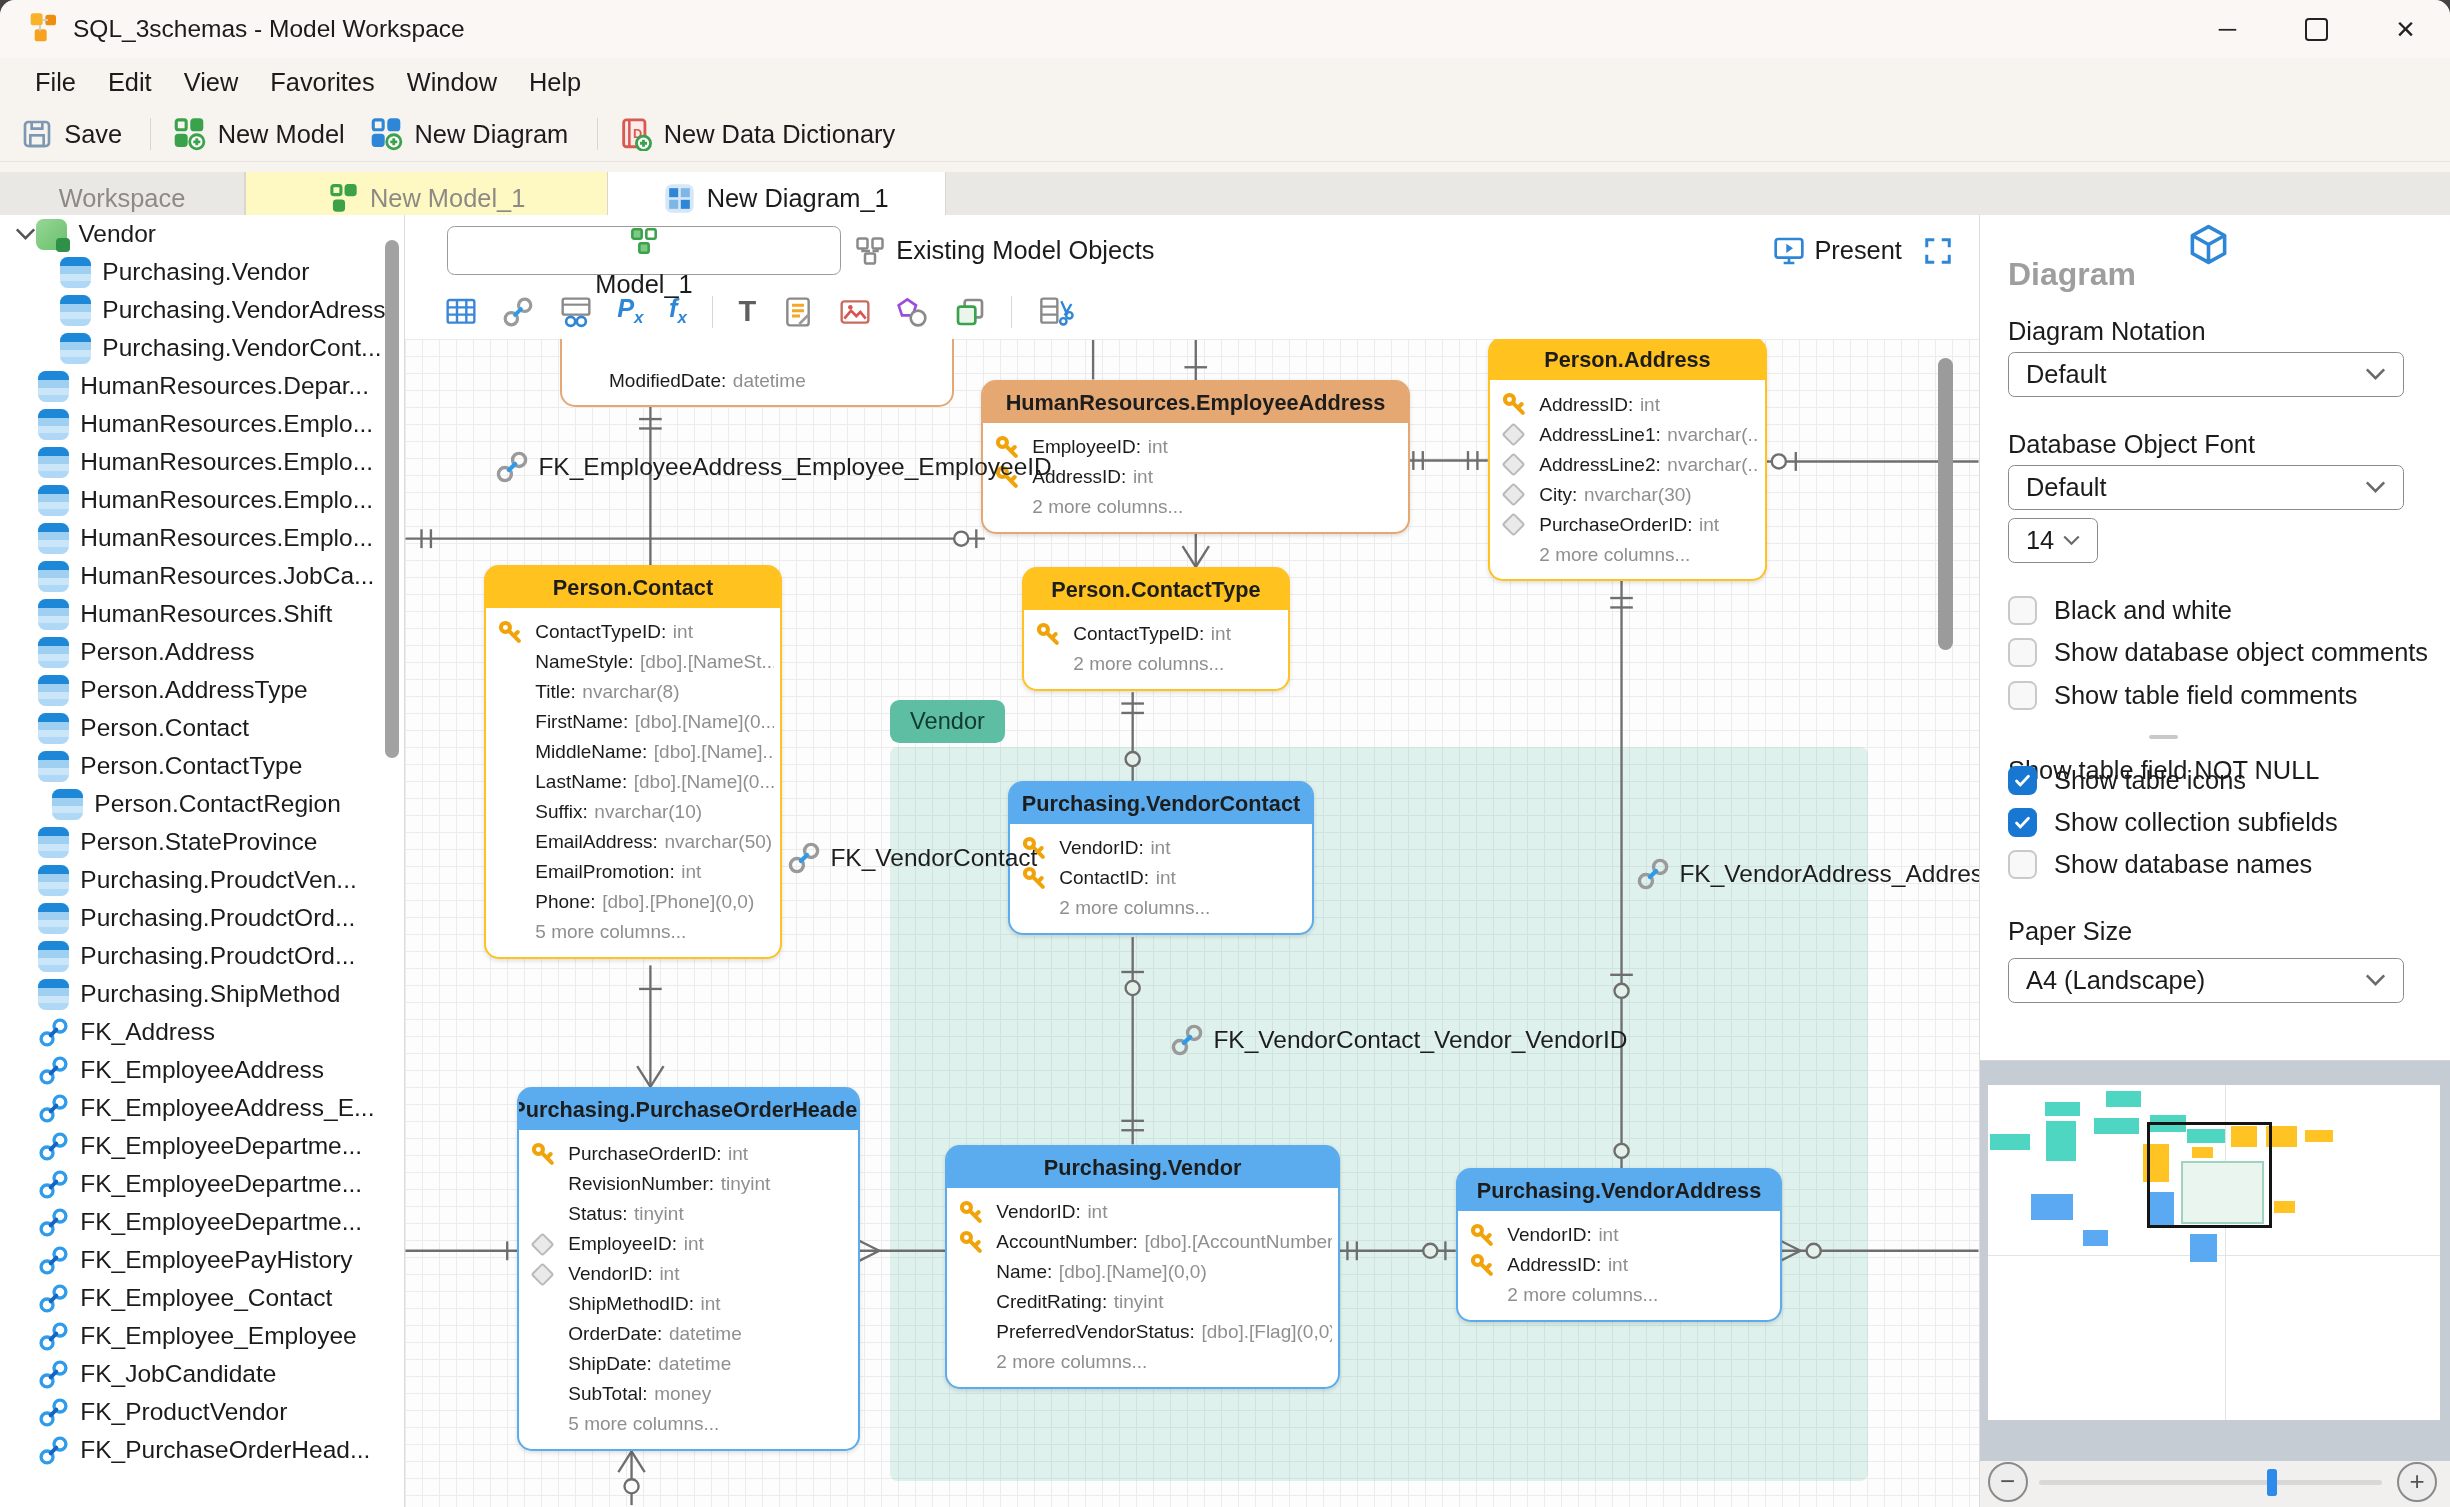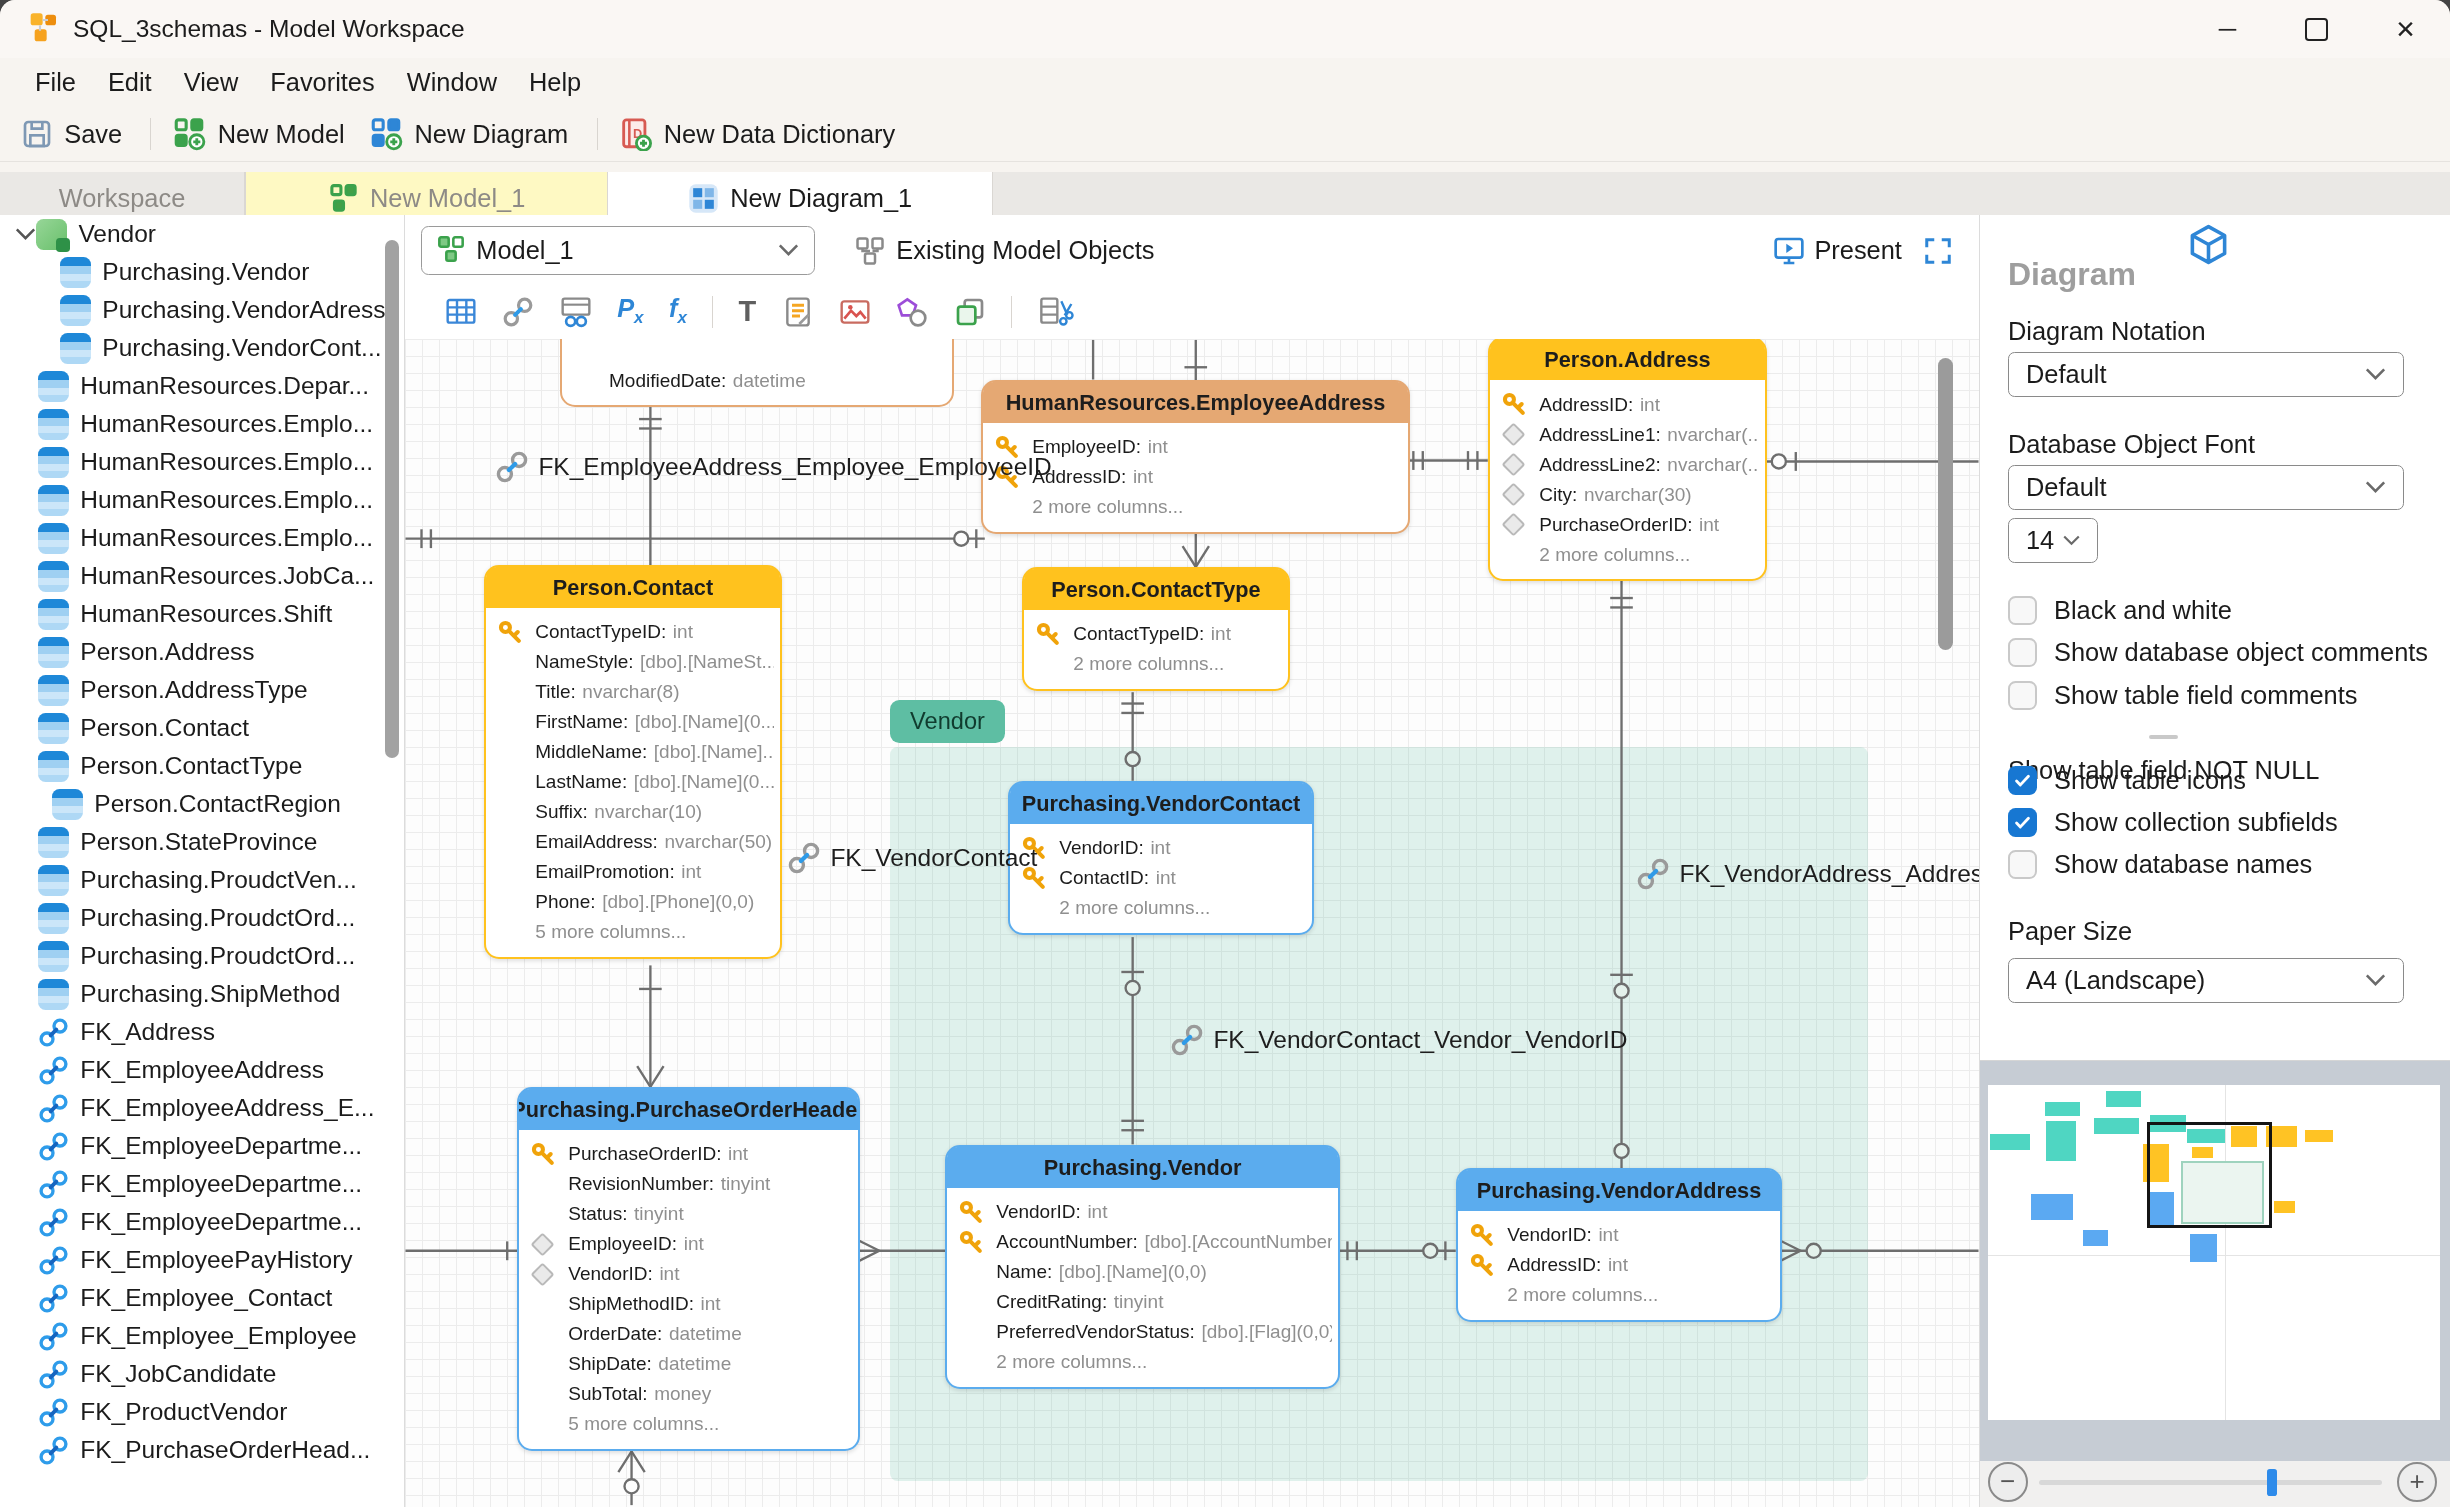--- a/index.html
+++ b/index.html
@@ -40,22 +40,22 @@
     background:linear-gradient(180deg,#1E88D8 0 30%,#9FD0F2 30% 54%,#CBE6F9 54% 77%,#AED8F5 77%);}
   .mdl-ico{flex:none;width:31px;height:31px;border-radius:7.5px;position:relative;
     background:linear-gradient(135deg,#97D698,#69C06B);}
   .mdl-ico::after{content:"";position:absolute;right:-2.8px;bottom:-2.8px;width:14px;height:14px;
     background:#2E9147;border-radius:3.8px;}
   #sidebar .scroll-thumb{position:absolute;right:4.7px;top:25.4px;width:14px;height:518px;
     background:#A2A2A2;border-radius:7.5px;}
   
   #canvas{position:absolute;left:405px;top:215px;width:1574px;height:1293px;background:#fff;}
   #canvas-header{position:absolute;left:0;top:0;width:1574px;height:124px;background:#fff;}
-  #model-select{position:absolute;left:16px;top:11.3px;width:394px;height:49px;border:1.9px solid #9a9a9a;
-    border-radius:7.5px;display:flex;align-items:center;gap:11.3px;padding:0 15px;box-sizing:border-box;background:#fff;}
+  #model-select{position:absolute;left:42px;top:11.3px;width:394px;height:49px;border:1.9px solid #9a9a9a;
+    border-radius:7.5px;display:flex;align-items:center;gap:11.3px;padding:0 15px;box-sizing:border-box;background:#fff;flex-direction:column;}
   #model-select .lbl{font-size:25.4px;color:#1b1b1b;flex:1;}
   #emo{position:absolute;left:450px;top:11.3px;height:49px;display:flex;align-items:center;gap:11.3px;}
   #emo span{font-size:25.4px;color:#1b1b1b;}
   #present{position:absolute;left:1368px;top:11.3px;height:49px;display:flex;align-items:center;gap:9.4px;}
   #present span{font-size:25.4px;color:#1b1b1b;}
   #fullscreen-btn{position:absolute;right:26px;top:21px;}
   #draw-toolbar{position:absolute;left:40px;top:72px;height:49px;display:flex;align-items:center;gap:25.4px;}
   .px-ico{font-size:25.4px;color:#2E86D6;font-style:italic;font-weight:600;}
   .px-ico sub{font-size:17px;}
   .t-ico{font-size:29px;color:#5f5f5f;font-weight:700;}
@@ -217,21 +217,21 @@
           <svg width="31" height="31" viewBox="0 0 24 24" fill="none">
             <g stroke="#3BA24C" stroke-width="2.4">
               <rect x="3" y="2" width="7" height="7" rx="1.5"></rect>
               <rect x="14" y="2" width="7" height="7" rx="1.5" fill="#43A047"></rect>
               <rect x="5" y="14" width="7" height="7" rx="1.5" fill="#43A047"></rect>
             </g>
           </svg>
         </span>
         <span>New Model_1</span>
       </div>
-      <div class="tab active" style="width: 385px;">
+      <div class="tab active" style="width: 338px;">
         <span style="display:flex">
           <svg width="31" height="31" viewBox="0 0 24 24">
             <rect x="1" y="1" width="22" height="22" rx="5" fill="#D6E7F8"></rect>
             <rect x="4" y="4" width="7" height="7" fill="#2E86D6"></rect>
             <rect x="13" y="13" width="7" height="7" fill="#2E86D6"></rect>
             <rect x="13" y="4" width="7" height="7" fill="#7FB6E8"></rect>
             <rect x="4" y="13" width="7" height="7" fill="#7FB6E8"></rect>
           </svg>
         </span>
         <span>New Diagram_1</span>

